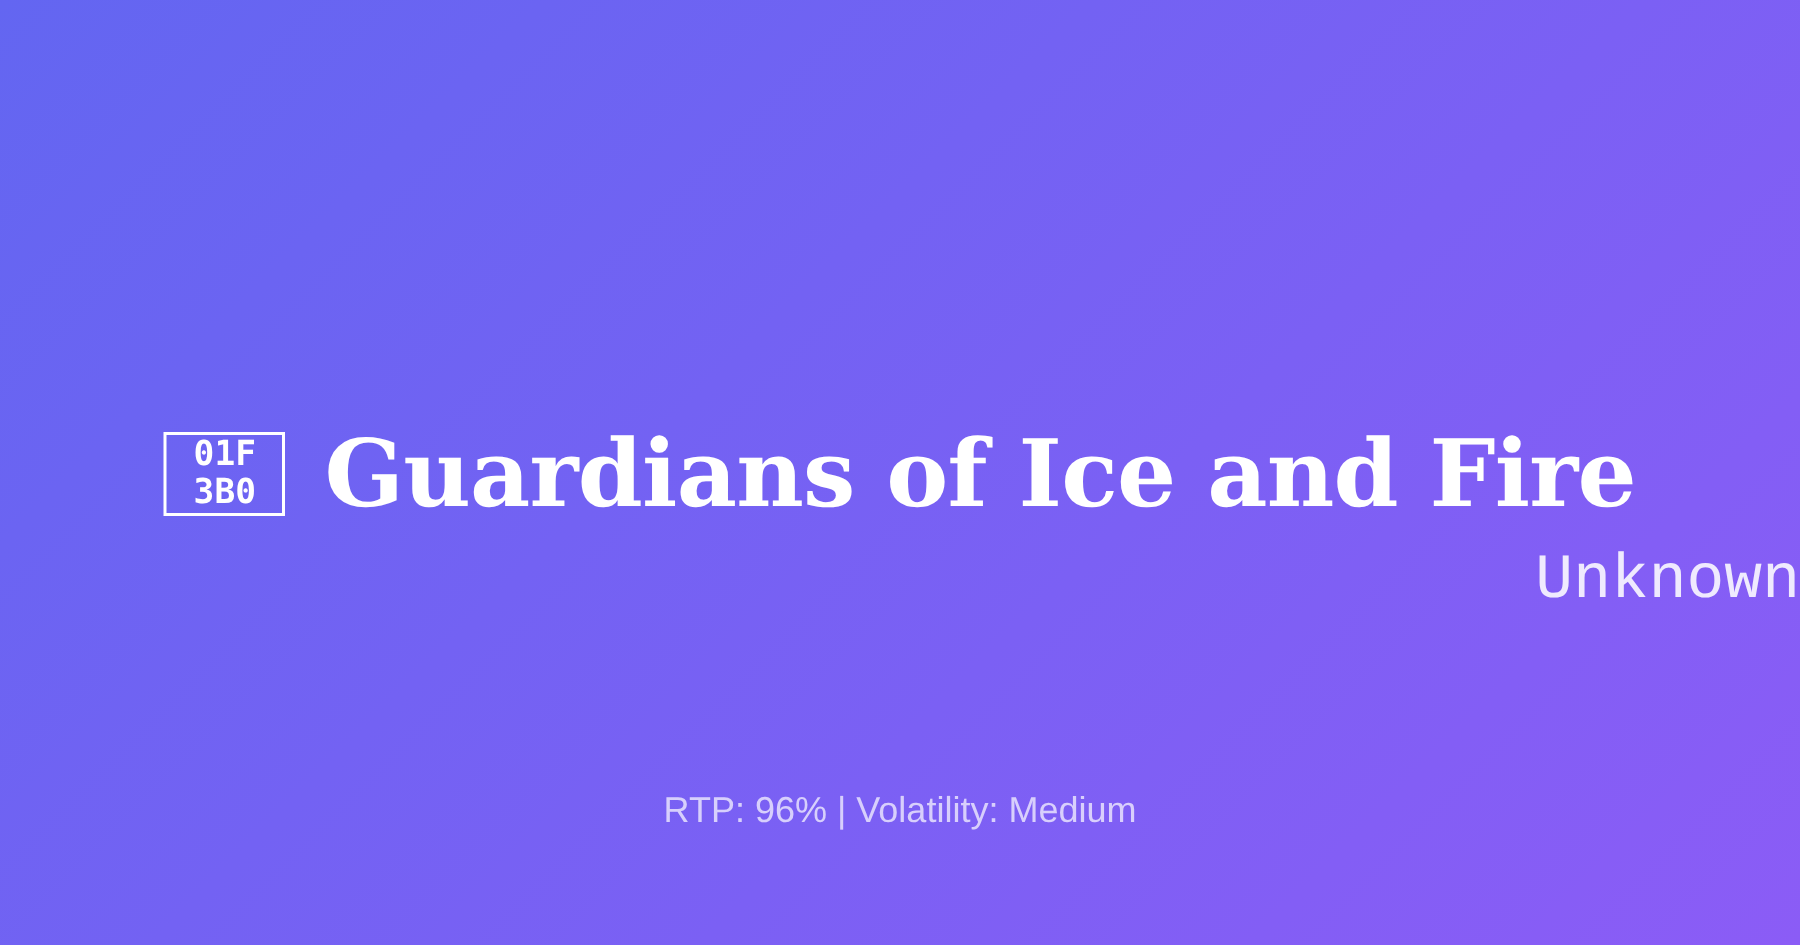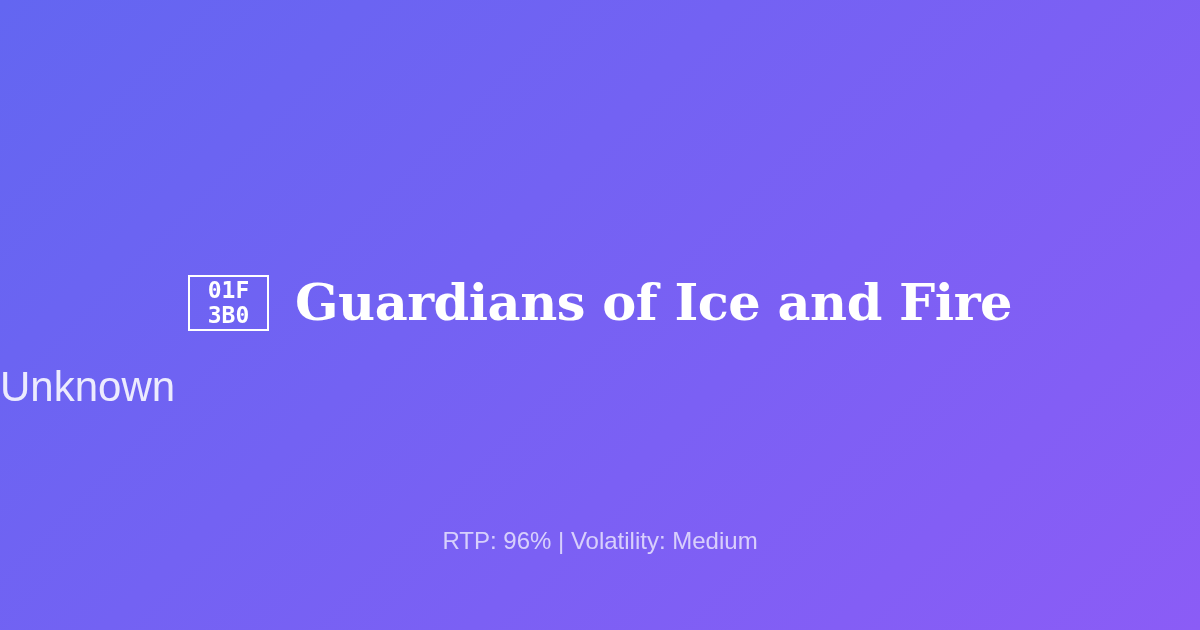--- a/index.html
+++ b/index.html
@@ -64,35 +64,35 @@
   }
   .tofu-glyph .tofu-line {
     display: block;
     height: 25px;
     line-height: 25px;
   }
 
   .card-title {
     font-family: "DejaVu Serif", "Liberation Serif", serif;
     font-weight: 700;
-    font-size: 51px;
+    font-size: 62px;
     line-height: 1;
     color: #ffffff;
     white-space: nowrap;
     letter-spacing: -0.5px;
   }
 
   
   .card-subtitle {
     position: absolute;
     top: 366px;
     left: 0;
     width: 1200px;
-    text-align: left;
-    font-family: Liberation Sans, sans-serif;
+    text-align: right;
+    font-family: Liberation Mono, monospace;
     font-weight: 400;
     font-size: 42px;
     line-height: 1;
     color: rgba(255, 255, 255, 0.87);
   }
 
   
   .card-meta {
     position: absolute;
     top: 529px;

